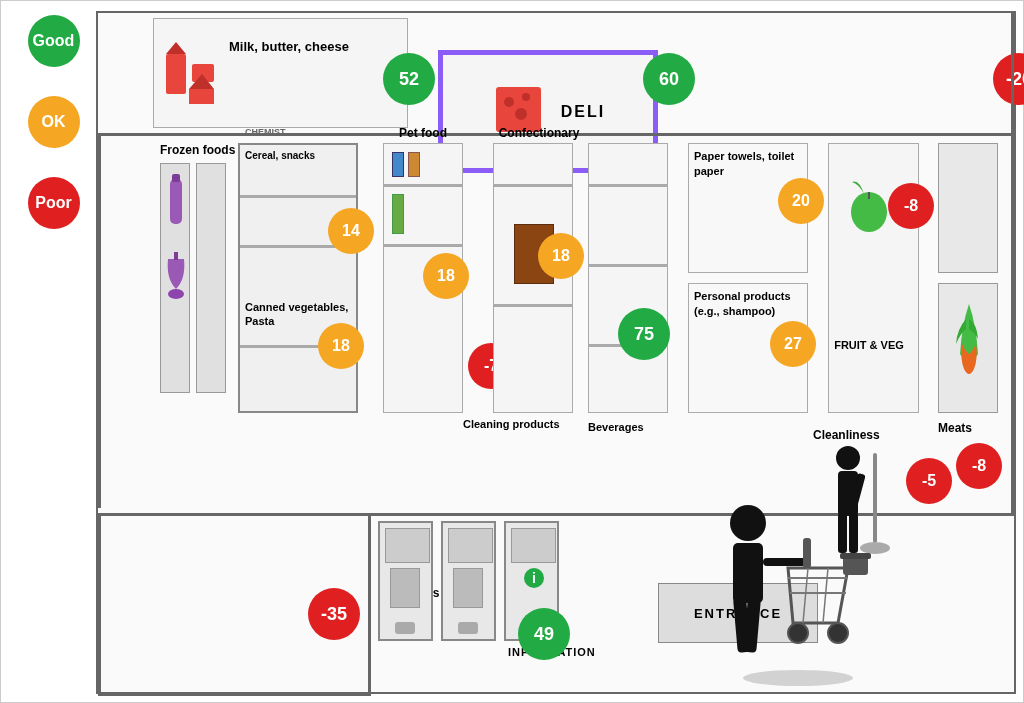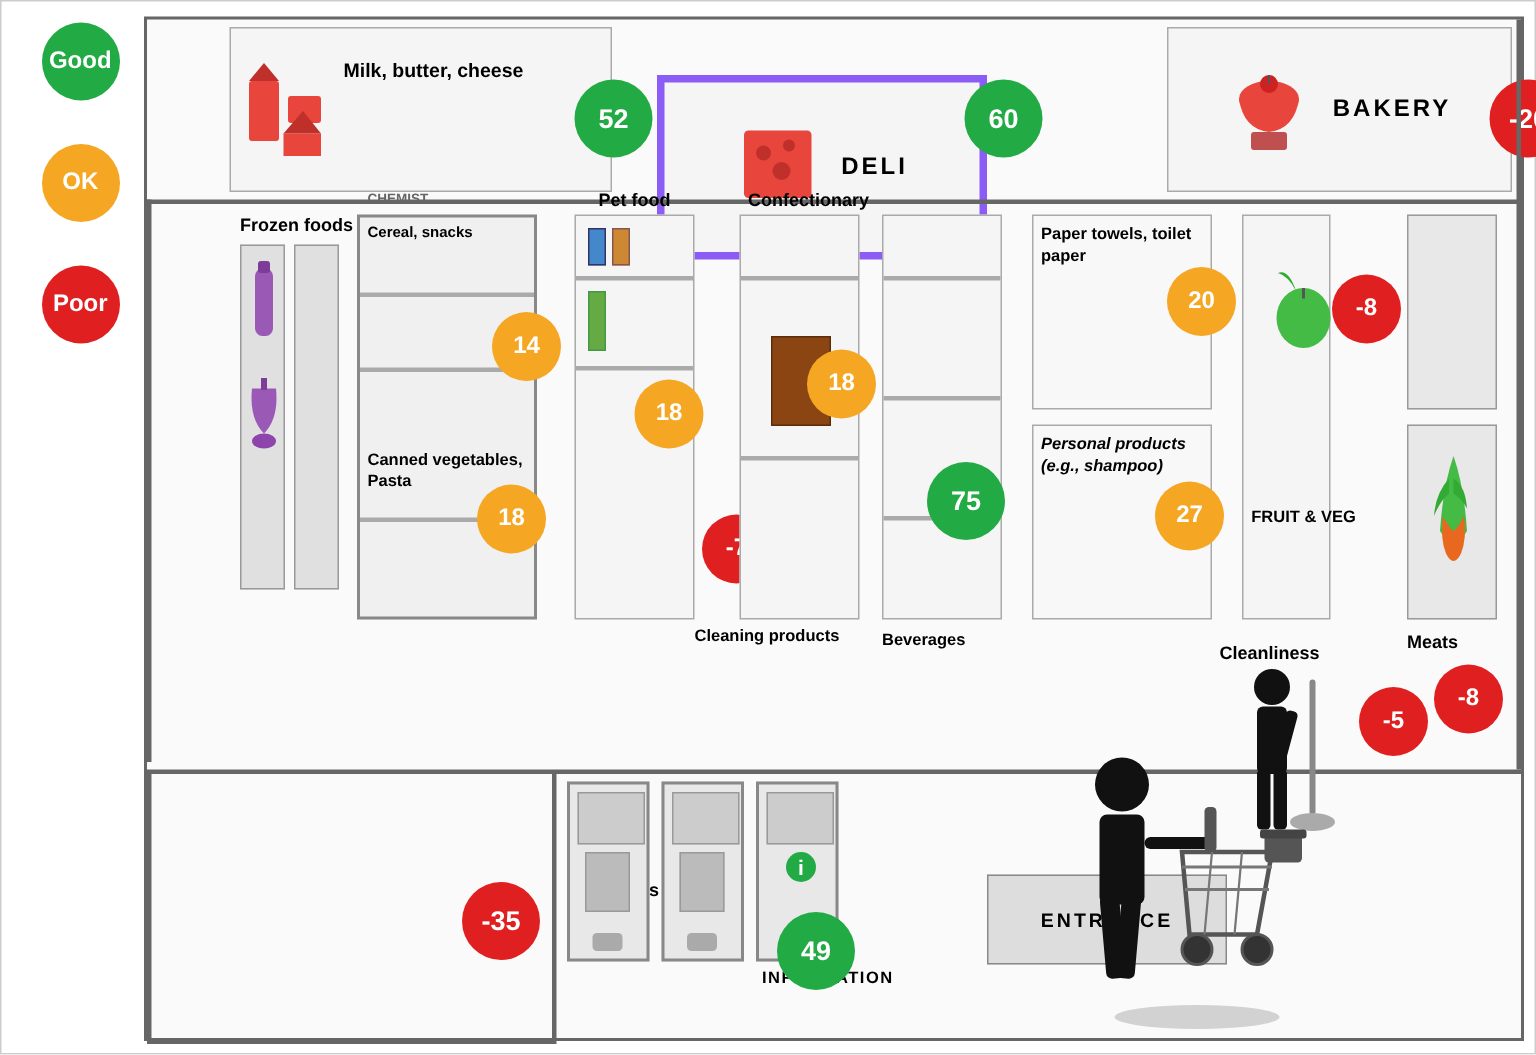--- a/index.html
+++ b/index.html
@@ -113,35 +113,20 @@
           <circle cx="18" cy="20" r="5" fill="#c0302a"></circle>
           <circle cx="35" cy="15" r="4" fill="#c0302a"></circle>
           <circle cx="30" cy="32" r="6" fill="#c0302a"></circle>
         </svg>
       </div>
       <span style="font-size:16px; font-weight:bold; letter-spacing:2px;">DELI</span>
     </div>
 
     <div class="score-badge score-lg green" style="left:545px; top:40px;">60</div>
 
-    <div style="position:absolute; left:680px; top:5px; width:230px; height:110px; border:1px solid #aaa; background:#f5f5f5; display:flex; align-items:center; justify-content:center; gap:15px;">
-
-      <div>
-        <svg width="55" height="65">
-
-          <ellipse cx="27" cy="28" rx="20" ry="12" fill="#e8453c"></ellipse>
-          <path d="M7 28 Q10 48 27 50 Q44 48 47 28 Z" fill="#e8453c"></path>
-          <rect x="15" y="50" width="24" height="12" fill="#c05050" rx="2"></rect>
-
-          <circle cx="27" cy="18" r="6" fill="#cc2222"></circle>
-          <line x1="27" y1="18" x2="27" y2="12" stroke="#555" stroke-width="1.5"></line>
-        </svg>
-      </div>
-      <span style="font-size:16px; font-weight:bold; letter-spacing:2px;">BAKERY</span>
-    </div>
 
     <div class="score-badge score-lg red" style="left:895px; top:40px;">-20</div>
 
     <div style="position:absolute; left:0; top:120px; width:100%; height:3px; background:#666;"></div>
 
     <div style="position:absolute; left:0; top:120px; width:3px; height:375px; background:#666;"></div>
 
     <div style="position:absolute; left:62px; top:130px; font-size:12px; font-weight:bold;">Frozen foods</div>
 
     <div style="position:absolute; left:62px; top:150px; width:30px; height:230px; background:#e0e0e0; border:1px solid #999;">
@@ -209,26 +194,26 @@
 
     <div class="score-badge score-lg green" style="left:520px; top:295px;">75</div>
 
     <div style="position:absolute; left:590px; top:130px; width:120px; height:130px; border:1px solid #aaa; background:#f8f8f8; padding:5px;">
       <div style="font-size:11px; font-weight:bold; line-height:1.4;">Paper towels, toilet paper</div>
     </div>
 
     <div class="score-badge score-md orange" style="left:680px; top:165px;">20</div>
 
     <div style="position:absolute; left:590px; top:270px; width:120px; height:130px; border:1px solid #aaa; background:#f8f8f8; padding:5px;">
-      <div style="font-size:11px; font-weight:bold; line-height:1.4;font-style:italic;">Personal products (e.g., shampoo)</div>
+      <div style="font-size:11px; font-weight:bold; line-height:1.4;">Personal products (e.g., shampoo)</div>
     </div>
 
     <div class="score-badge score-md orange" style="left:672px; top:308px;">27</div>
 
-    <div style="position:absolute; left:730px; top:130px; width:59px; height:270px; border:1px solid #aaa; background:#f5f5f5;">
+    <div style="position:absolute; left:730px; top:130px; width:91px; height:270px; border:1px solid #aaa; background:#f5f5f5;">
 
       <div style="position:absolute; top:30px; left:15px;">
         <svg width="50" height="60">
           <ellipse cx="25" cy="38" rx="18" ry="20" fill="#44bb44"></ellipse>
           <path d="M20 20 Q15 5 8 8 Q15 10 20 20" fill="#33aa33"></path>
           <line x1="25" y1="18" x2="25" y2="25" stroke="#555" stroke-width="2"></line>
         </svg>
       </div>
       <div style="position:absolute; bottom:60px; left:5px; font-size:11px; font-weight:bold; text-align:center; width:70px; line-height:1.3;">FRUIT &amp; VEG</div>
     </div>

